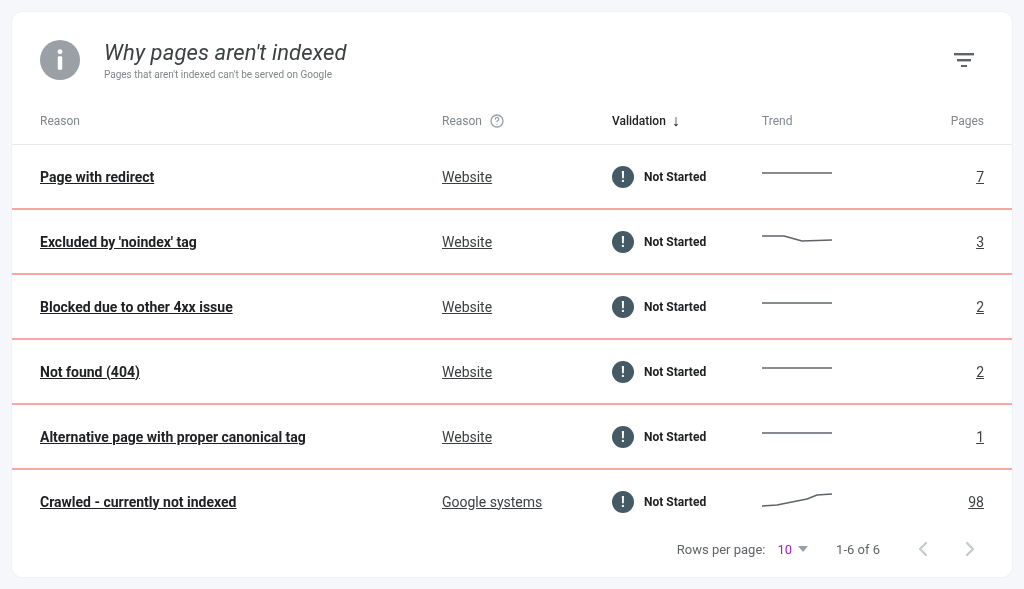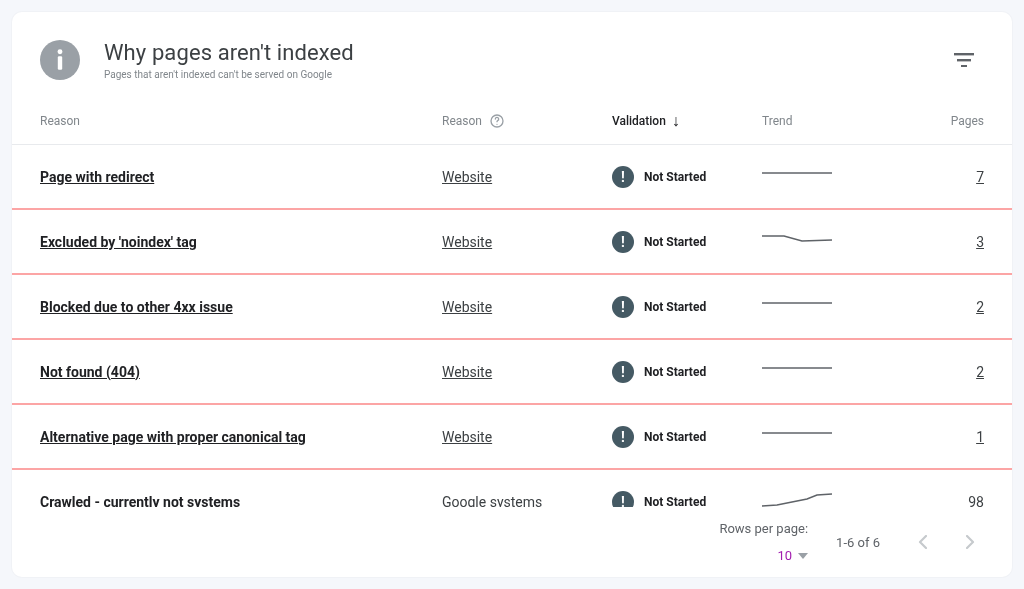--- a/index.html
+++ b/index.html
@@ -40,20 +40,21 @@
     margin-right: 24px;
   }
   .info-badge svg { width: 10px; height: 22px; }
   .header-text { flex: 1; }
   .title {
     font-size: 22px;
     font-weight: 400;
     color: #3c4043;
     margin: 0 0 4px 0;
     letter-spacing: 0.1px;
+    font-style: italic;
   }
   .subtitle {
     font-size: 10px;
     color: #80868b;
     margin: 0;
   }
   .filter-btn {
     width: 40px; height: 40px;
     display: flex; align-items: center; justify-content: center;
     cursor: pointer;
@@ -122,21 +123,21 @@
   
   .pagination {
     display: flex;
     align-items: center;
     justify-content: flex-end;
     gap: 28px;
     padding: 14px 28px 14px 0;
     font-size: 13px;
     color: #5f6368;
   }
-  .rows-per-page { display: flex; align-items: flex-end; gap: 12px; flex-direction: column; }
+  .rows-per-page { display: flex; align-items: center; gap: 12px; }
   .rpp-select { display: inline-flex; align-items: center; gap: 6px; cursor: pointer; color: #a21caf; }
   .page-nav { display: flex; align-items: center; gap: 20px; }
   .nav-btn {
     width: 28px; height: 28px;
     display: flex; align-items: center; justify-content: center;
     cursor: pointer; border-radius: 50%;
     color: #9aa0a6;
   }
   .nav-btn.disabled { color: #c6cacd; cursor: default; }
 </style>
@@ -266,21 +267,21 @@
             <td class="cell-validation"><span class="validation-pill">
                 <span class="excl-icon">!</span>
                 <span class="validation-label">Not Started</span>
               </span></td>
             <td class="cell-trend"><svg class="sparkline" viewBox="0 0 70 24">
                 <path d="M0 10 L70 10" stroke="#5f6368" stroke-width="1.6" fill="none"></path>
               </svg></td>
             <td class="cell-pages">1</td>
           </tr>
           <tr>
-            <td class="cell-reason">Crawled - currently not systems</td>
+            <td class="cell-reason">Crawled - currently not indexed</td>
             <td class="cell-source">Google systems</td>
             <td class="cell-validation"><span class="validation-pill">
                 <span class="excl-icon">!</span>
                 <span class="validation-label">Not Started</span>
               </span></td>
             <td class="cell-trend"><svg class="sparkline" viewBox="0 0 70 24">
                 <path d="M0 18 L15 17 L30 14 L45 11 L55 7 L70 6" stroke="#5f6368" stroke-width="1.6" fill="none"></path>
               </svg></td>
             <td class="cell-pages">98</td>
           </tr>

